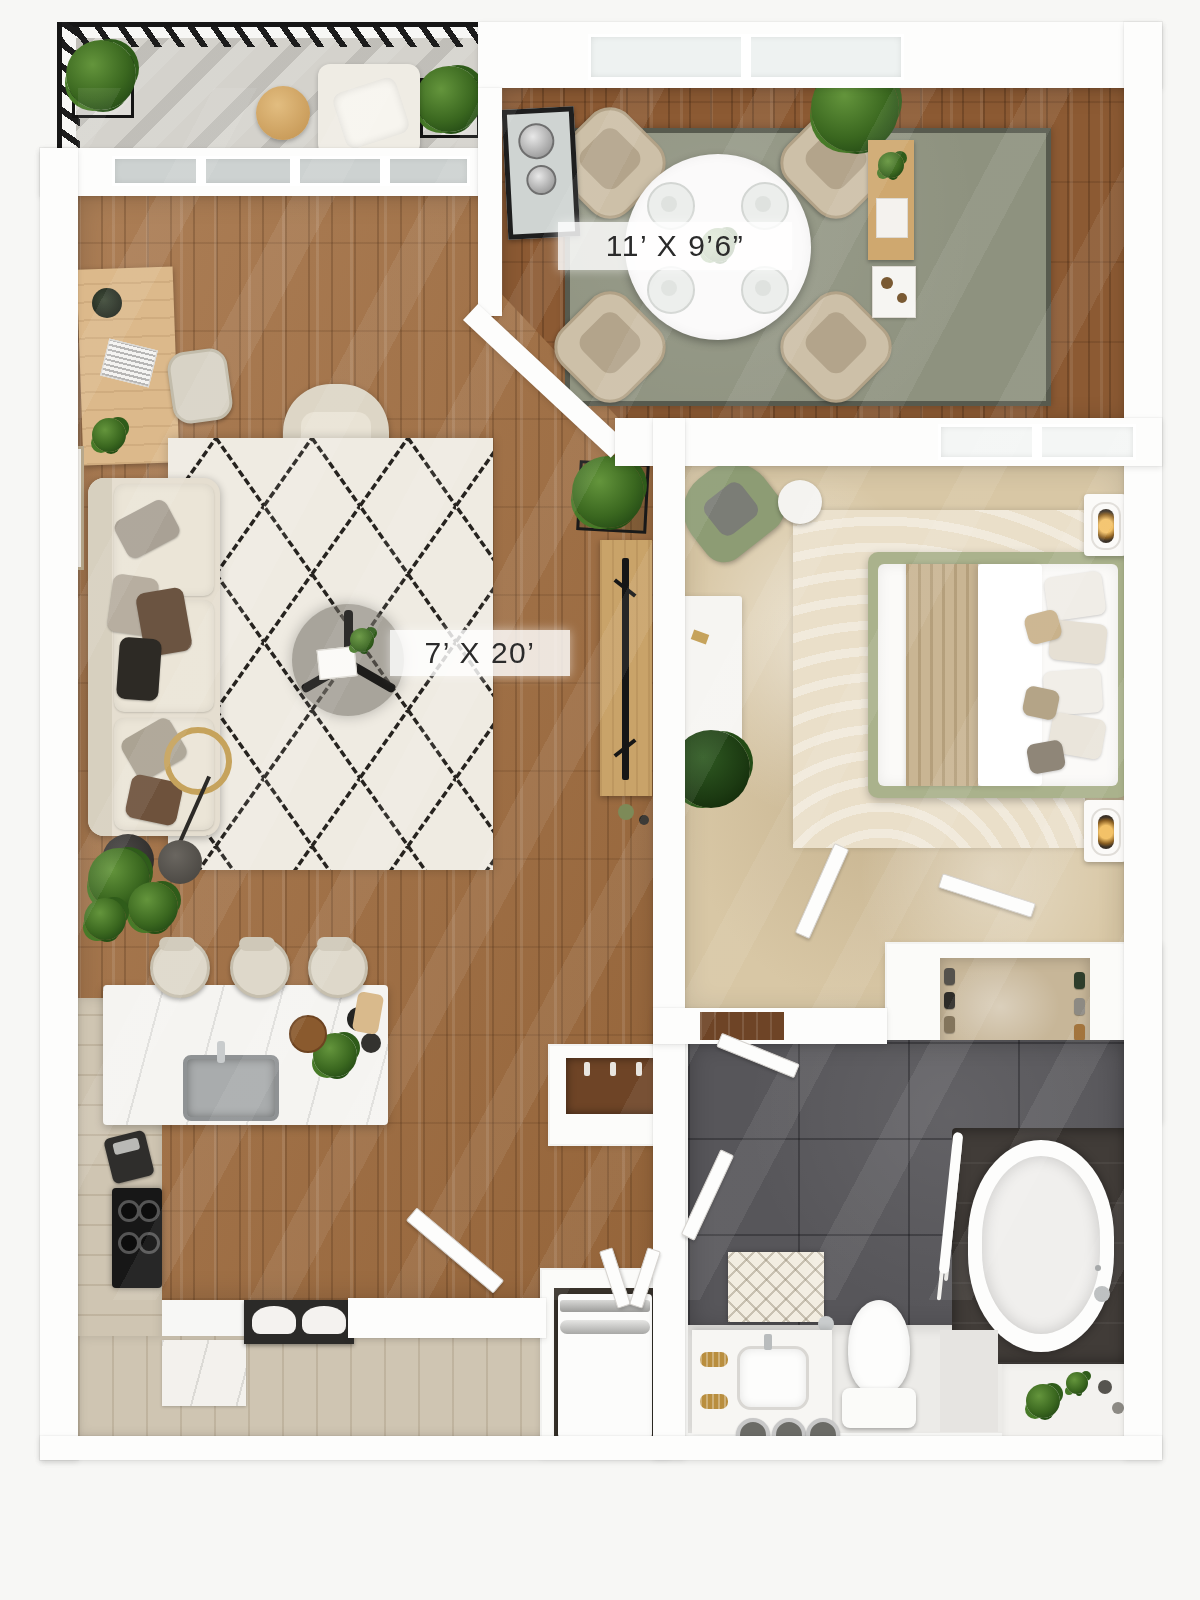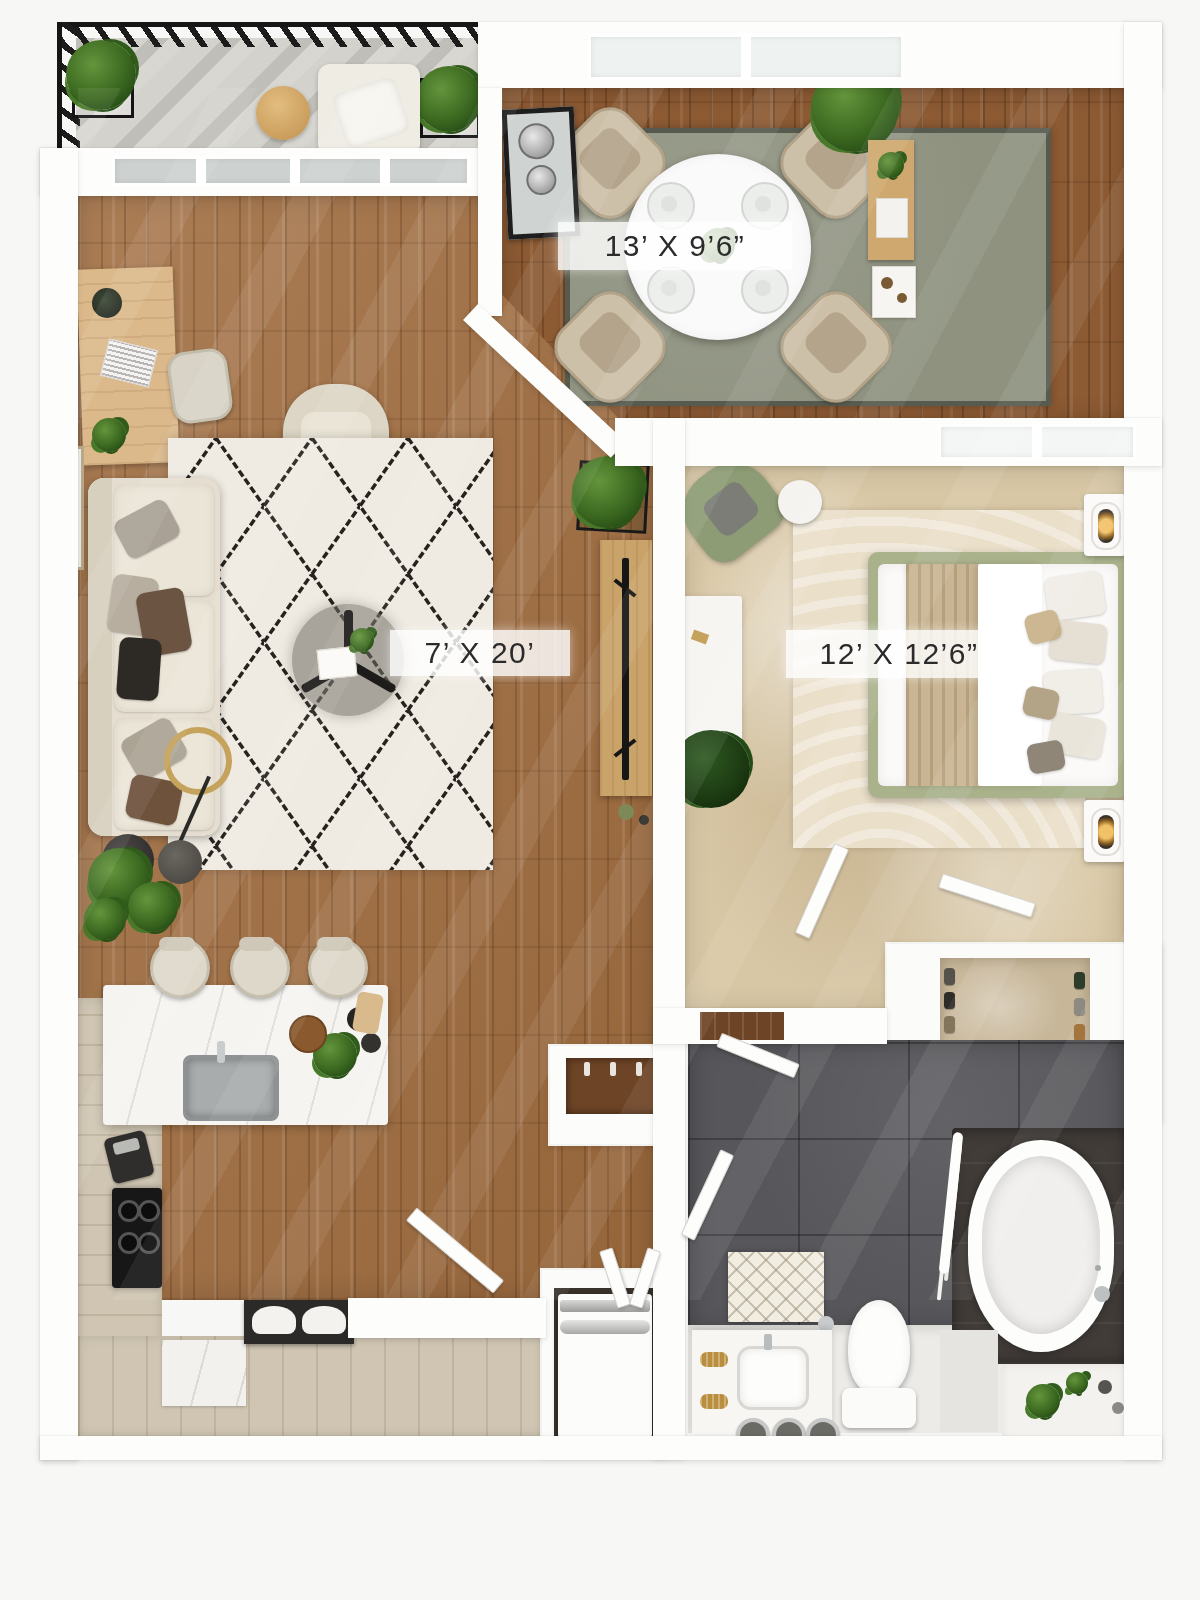--- a/index.html
+++ b/index.html
@@ -504,22 +504,19 @@
   <div class="door door-bedroom-1"></div>
   <div class="door door-bedroom-2"></div>
   <div class="door door-bath-1"></div>
   <div class="door door-bath-2"></div>
   <div class="door pantry-leaf-1"></div>
   <div class="door pantry-leaf-2"></div>
 
   <div class="light-streaks"></div>
 
   <div class="dim-label label-dining">
-      <span>13’ X 9’6”</span>
+      <span>11’ X 9’6”</span>
     </div>
   <div class="dim-label label-living">
       <span>7’ X 20’</span>
     </div>
-  <div class="dim-label label-bedroom">
-      <span>12’ X 12’6”</span>
-    </div>
 
 </div>
 
 </body></html>

